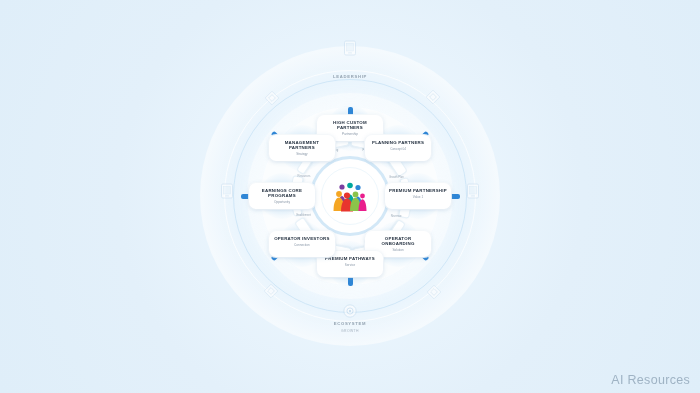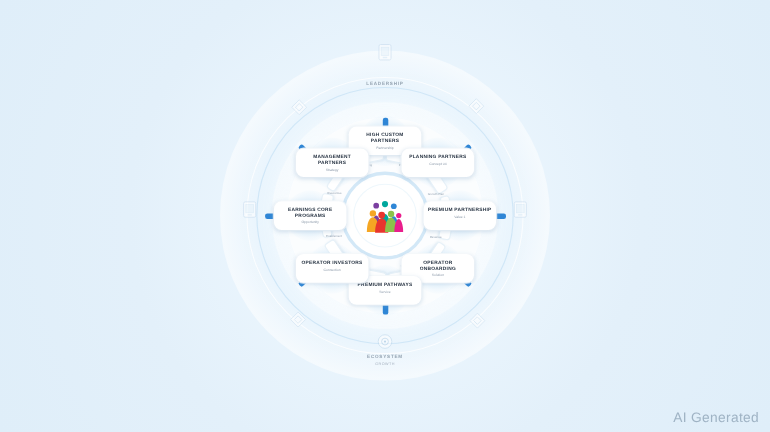--- a/index.html
+++ b/index.html
@@ -351,14 +351,14 @@
   </div>
 
   <div class="caption" style="left:350px; top:76px;">
     <div class="caption-main">LEADERSHIP</div>
   </div>
   <div class="caption" style="left:350px; top:327px;">
     <div class="caption-main">ECOSYSTEM</div>
     <div class="caption-sub">GROWTH</div>
   </div>
 
-  <div class="watermark">AI Generated</div>
+  <div class="watermark">AI Resources</div>
 </div>
 
 </body></html>

